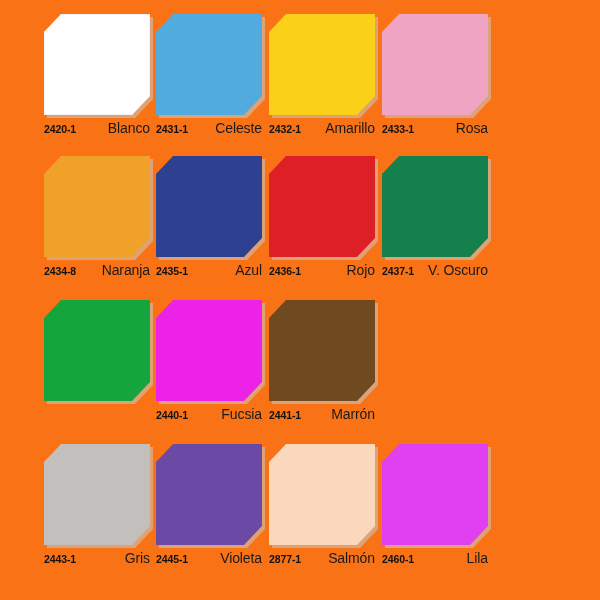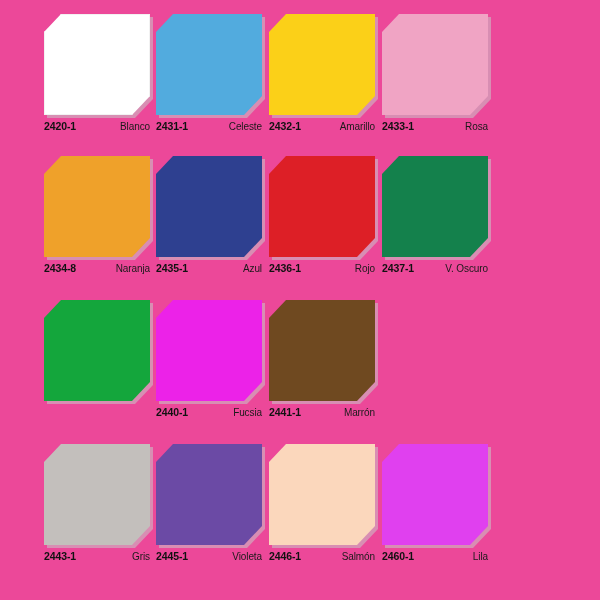--- a/index.html
+++ b/index.html
@@ -98,30 +98,30 @@
     justify-content: space-between;
     white-space: nowrap;
   }
   .swatch-code {
     font-size: 10.5px;
     font-weight: bold;
     color: #111111;
     letter-spacing: -0.1px;
   }
   .swatch-name {
-    font-size: 10px;
+    font-size: 14px;
     font-weight: normal;
     color: #1a1a1a;
     letter-spacing: -0.1px;
   }
 </style>
 </head>
 <body>
 
-<div id="chart" style="background: #ec4899;">
+<div id="chart" style="background: #f97316;">
   <div class="swatch-grid">
 
     <div class="swatch-row r0">
       <div class="swatch-cell c0">
         <div class="chip-wrap">
           <div class="chip-shadow"></div>
           <div class="chip is-white" style="background: rgb(255, 255, 255);"></div>
         </div>
         <div class="swatch-label">
           <span class="swatch-code">2420-1</span>
@@ -252,21 +252,21 @@
           <span class="swatch-code">2445-1</span>
           <span class="swatch-name">Violeta</span>
         </div>
       </div>
       <div class="swatch-cell c2">
         <div class="chip-wrap">
           <div class="chip-shadow"></div>
           <div class="chip" style="background: rgb(251, 215, 188);"></div>
         </div>
         <div class="swatch-label">
-          <span class="swatch-code">2446-1</span>
+          <span class="swatch-code">2877-1</span>
           <span class="swatch-name">Salmón</span>
         </div>
       </div>
       <div class="swatch-cell c3">
         <div class="chip-wrap">
           <div class="chip-shadow"></div>
           <div class="chip" style="background: rgb(224, 64, 239);"></div>
         </div>
         <div class="swatch-label">
           <span class="swatch-code">2460-1</span>

